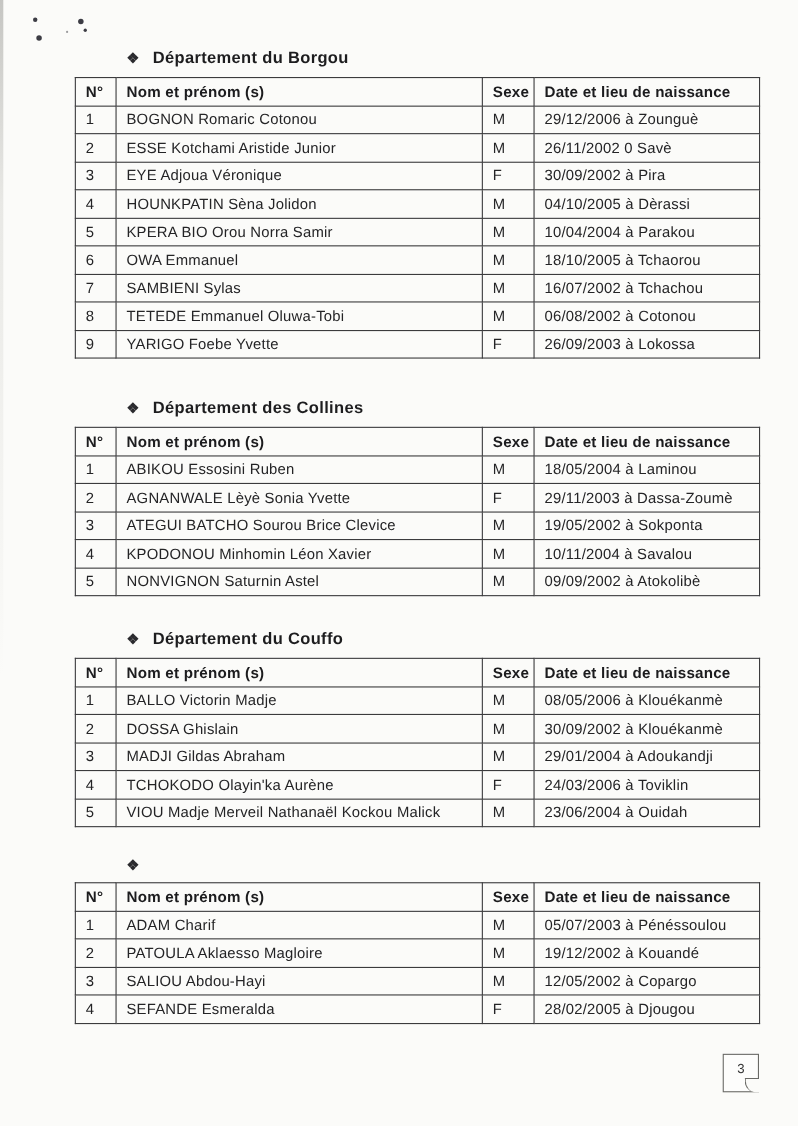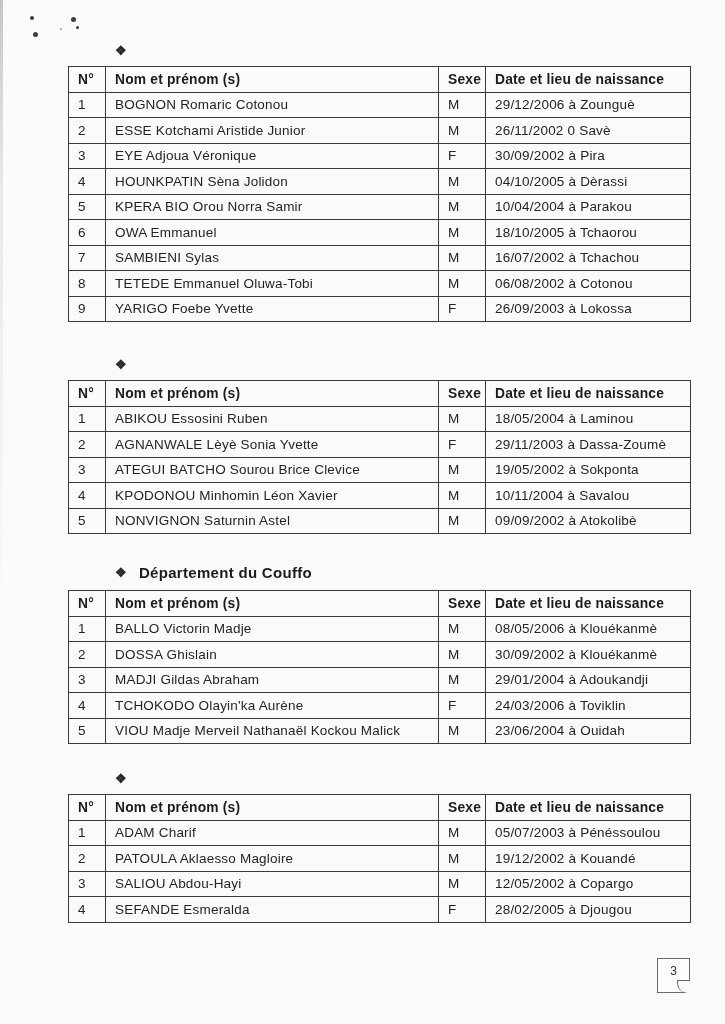--- a/index.html
+++ b/index.html
@@ -123,20 +123,21 @@
 <div class="speck" style="left:71px;top:17px;width:5px;height:5px;"></div>
 <div class="speck" style="left:76px;top:26px;width:3px;height:3px;"></div>
 <div class="speck" style="left:33px;top:32px;width:5px;height:5px;"></div>
 <div class="speck" style="left:60px;top:28px;width:2px;height:2px;opacity:.5;"></div>
 
 <div class="content">
 
   <section class="dept">
     <h2 class="dept-title">
       <span class="bullet">❖</span>
+      <span>Département du Borgou</span>
     </h2>
     <table class="dept-table">
         <colgroup>
           <col class="c-num">
           <col class="c-name">
           <col class="c-sex">
           <col class="c-dob">
         </colgroup>
         <thead>
           <tr>
@@ -201,20 +202,21 @@
             <td>F</td>
             <td>26/09/2003 à Lokossa</td>
           </tr>
         </tbody>
       </table>
   </section>
 
   <section class="dept">
     <h2 class="dept-title">
       <span class="bullet">❖</span>
+      <span>Département des Collines</span>
     </h2>
     <table class="dept-table">
         <colgroup>
           <col class="c-num">
           <col class="c-name">
           <col class="c-sex">
           <col class="c-dob">
         </colgroup>
         <thead>
           <tr>

